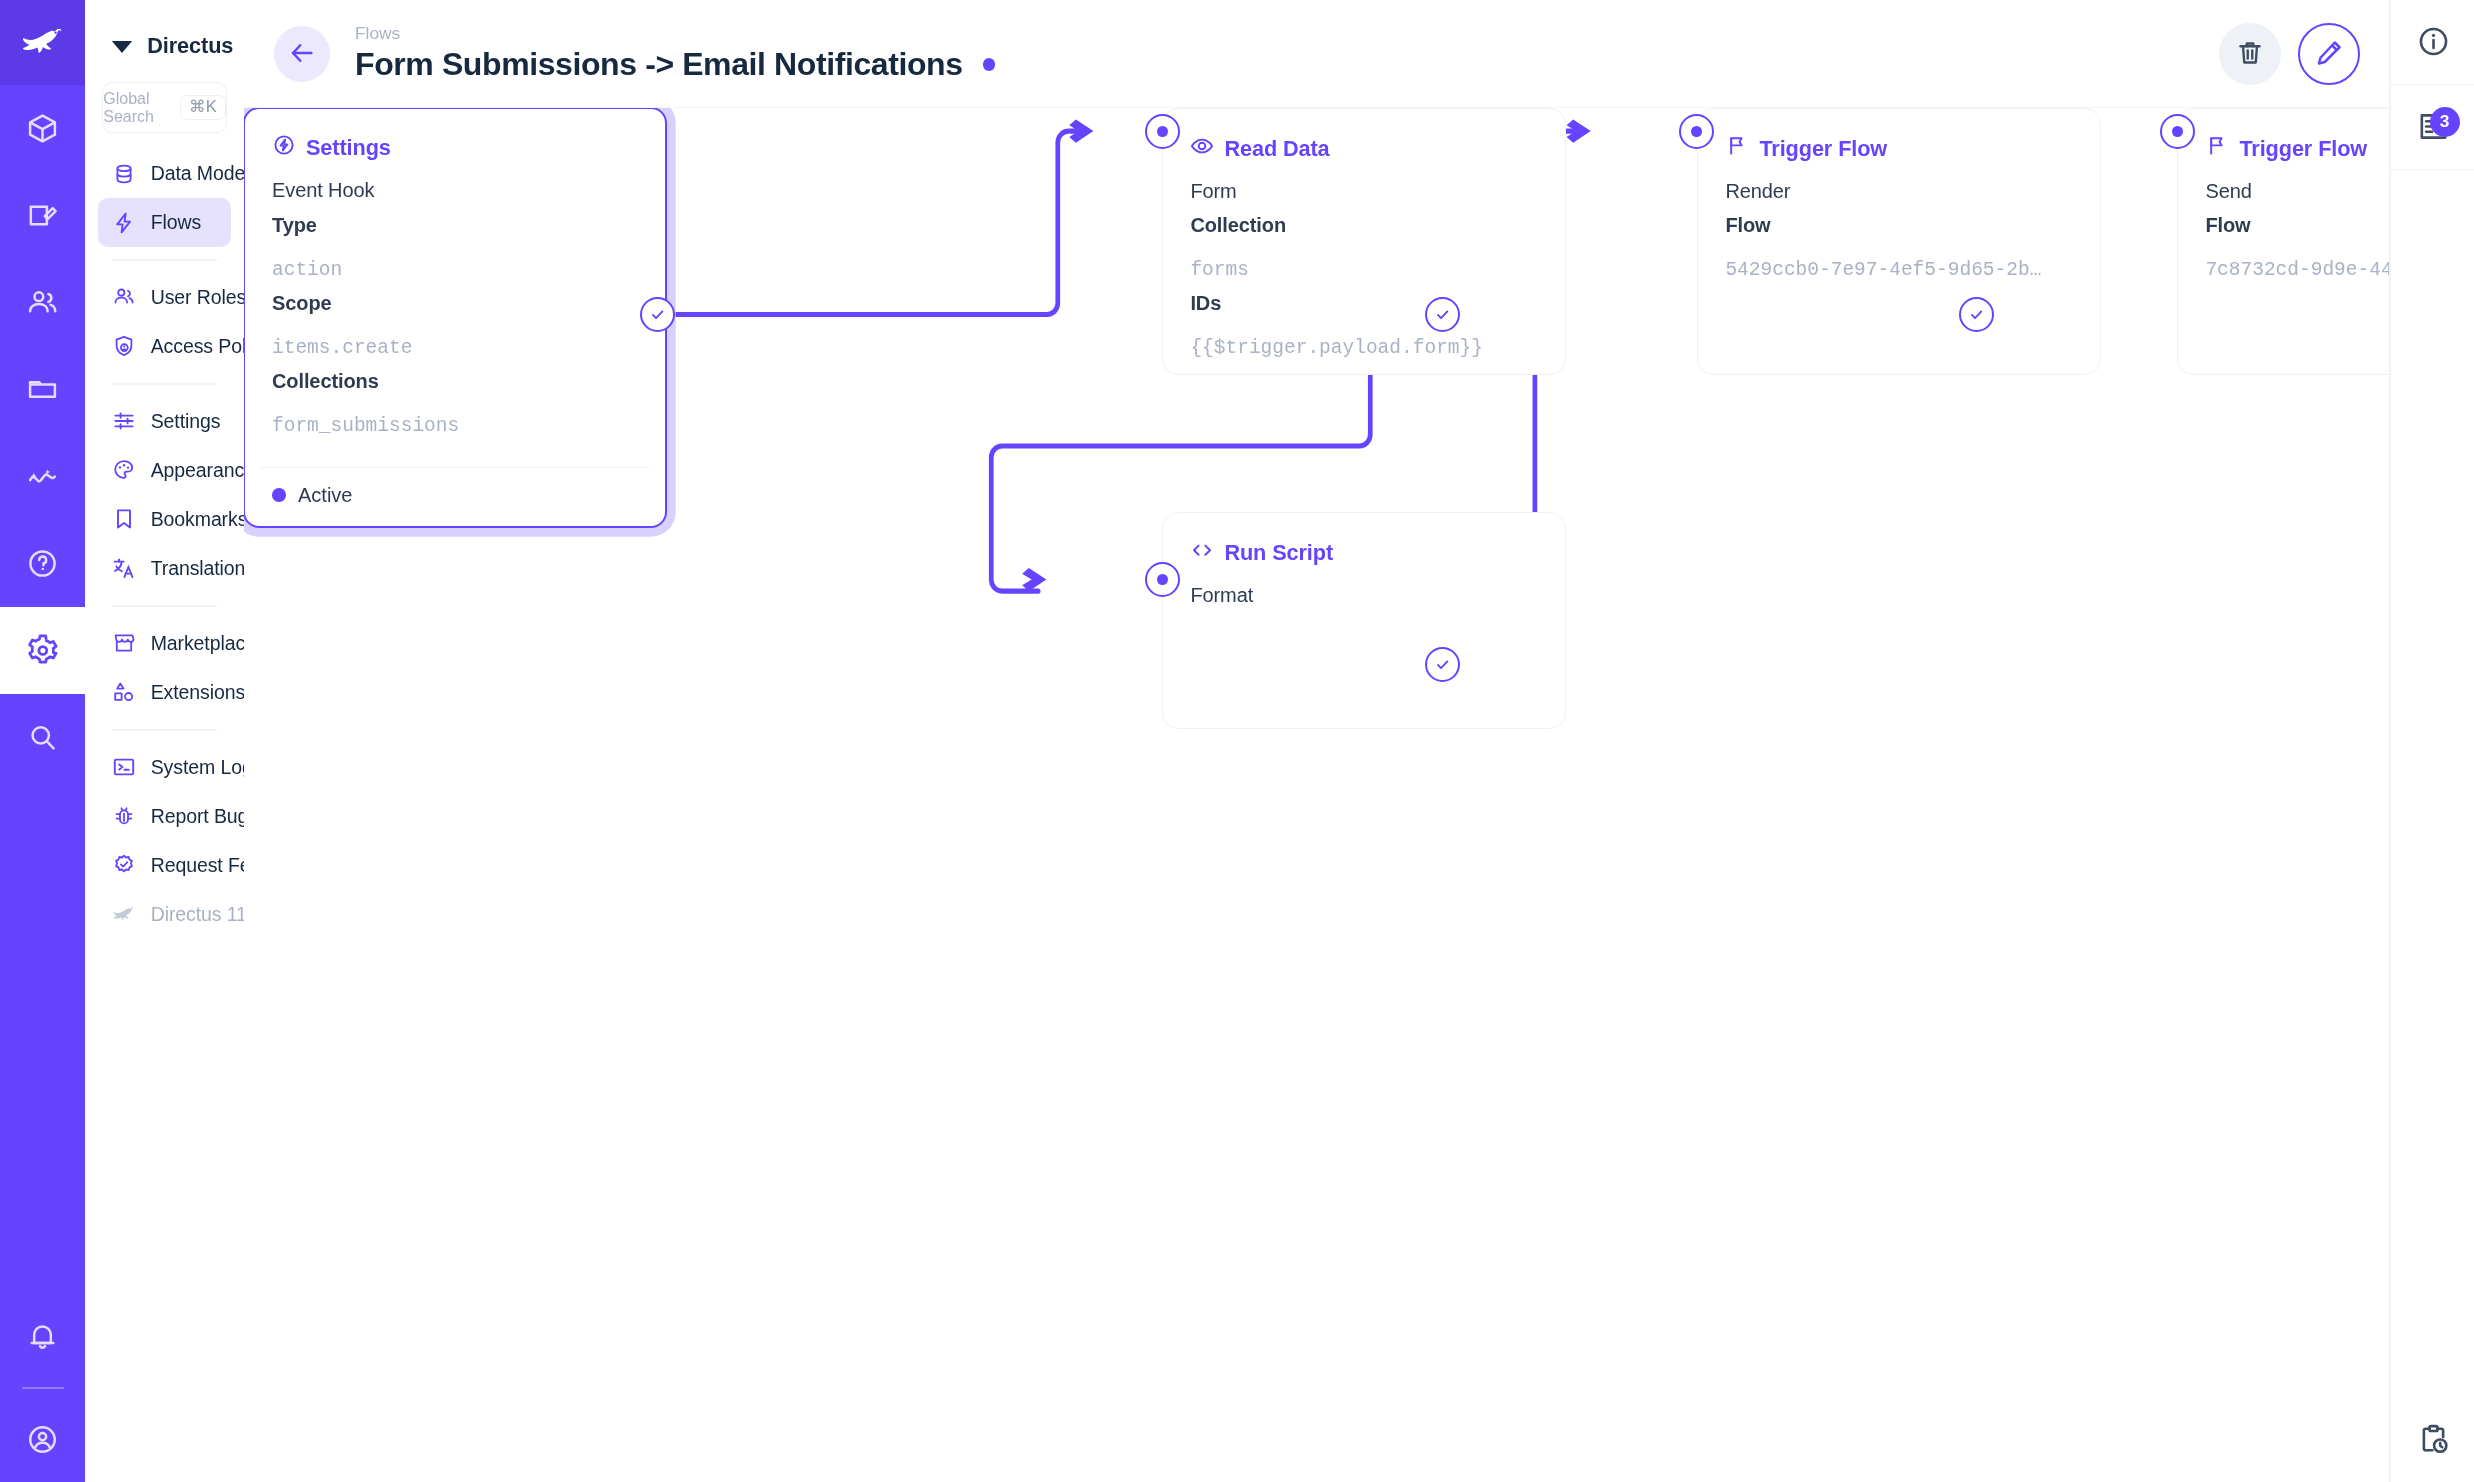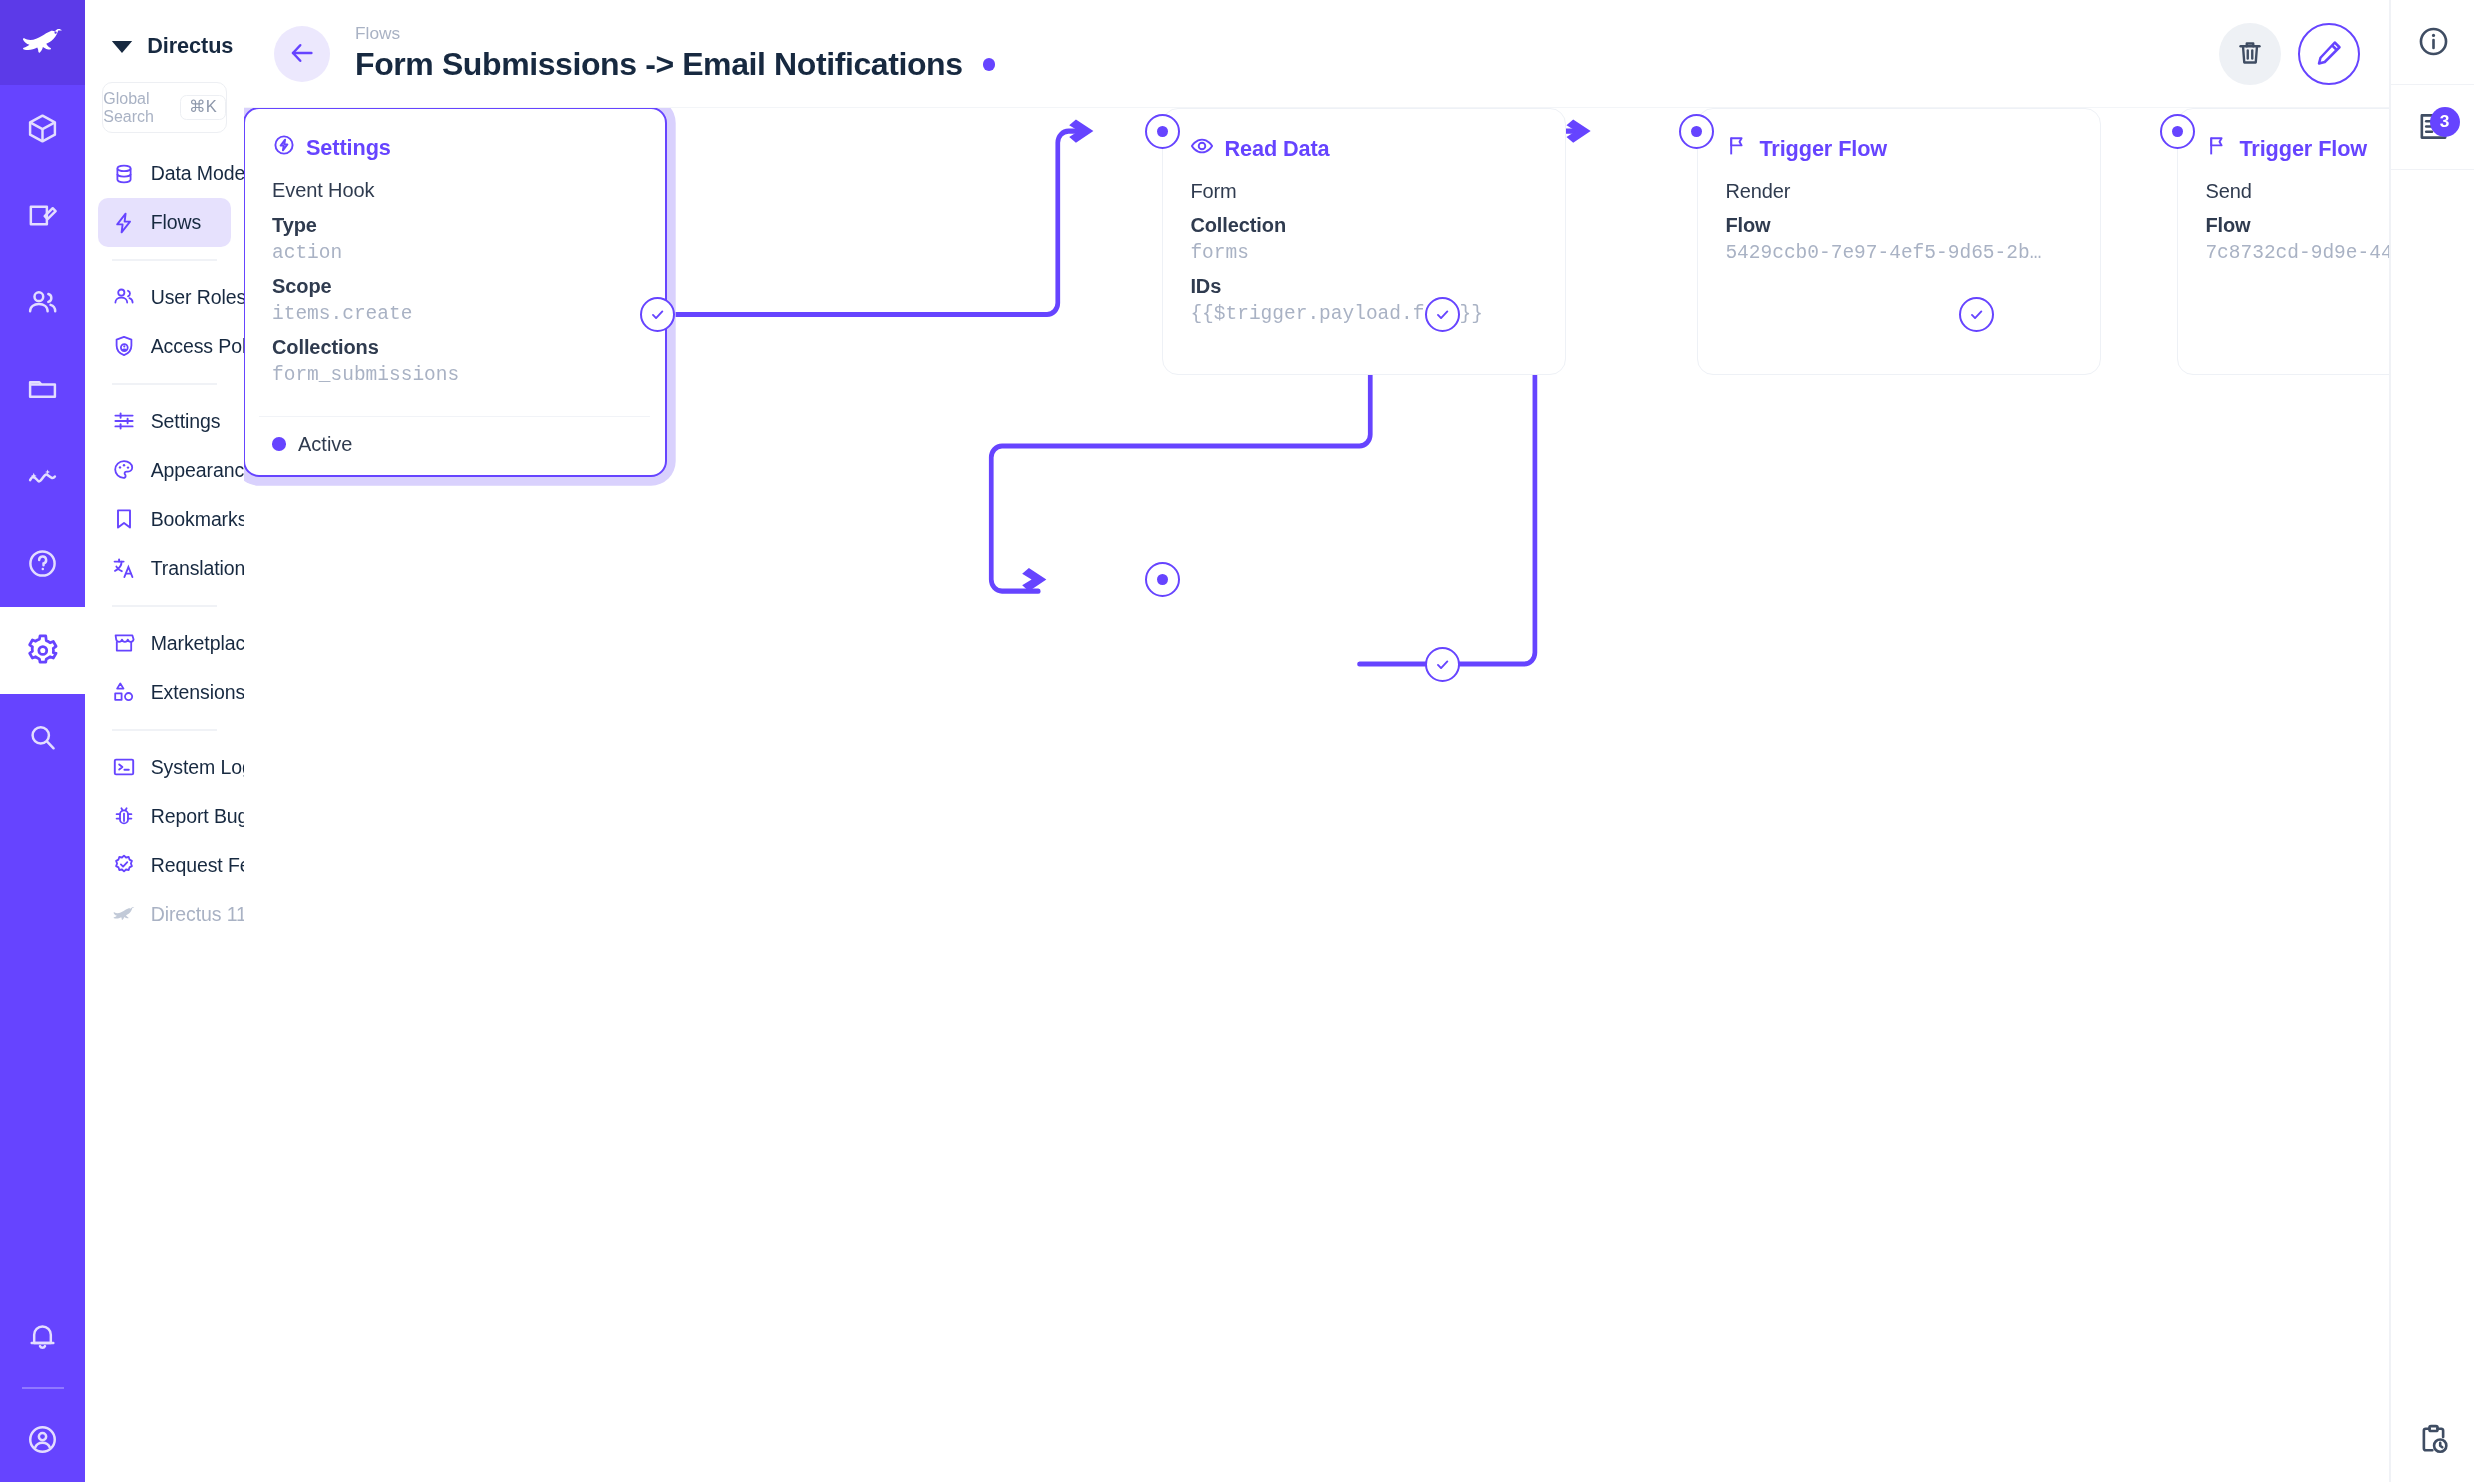--- a/index.html
+++ b/index.html
@@ -118,21 +118,21 @@
   .node-head {
     display: flex; align-items: center; gap: 10px;
     padding: 24.5px 27.4px 0 27.4px;
     font-size: 21.7px; font-weight: 700; color: #6644ff; letter-spacing: -0.1px;
   }
   .node-body { padding: 16px 27.4px 0 27.4px; }
   .field-title { font-size: 20px; color: #2f3b4f; margin-bottom: 11.6px; letter-spacing: -0.1px; }
   .field-key { font-size: 20px; font-weight: 700; color: #2f3b4f; margin-top: 11px; letter-spacing: -0.1px; }
   .field-val {
     font-family: "Liberation Mono", monospace;
-    font-size: 19.5px; color: #a9b2c4; margin-top: 5px;
+    font-size: 19.5px; color: #a9b2c4; margin-top: 22px;
     white-space: nowrap; overflow: hidden;
   }
   .node-foot {
     border-top: 1.4px solid #f1f3f7; margin: 0 14.4px; padding: 16px 13px 19px 13px;
     display: flex; align-items: center; gap: 12.3px;
   }
   .status-dot { width: 13.7px; height: 13.7px; border-radius: 50%; background: #6644ff; }
   .status-txt { font-size: 20px; color: #2f3b4f; }
 
   
@@ -579,20 +579,34 @@
       </div>
       <div class="port" style="left:901px; top:5.8px;">
           <span class="inner"></span>
         </div>
       <div class="port resolve" style="left:1181px; top:189px;">
         <svg width="17.3" height="17.3" viewBox="0 0 24 24" fill="none" stroke="#6644ff" stroke-width="2.6" stroke-linecap="round" stroke-linejoin="round">
             <path d="m5.5 12.4 4.3 4.4 8.7-9.2"></path>
           </svg>
       </div>
 
+      <div class="node" style="left:918px; top:404px; width:404px; height:217px;">
+        <div class="node-head">
+          <span>
+            <svg width="24" height="24" viewBox="0 0 24 24" fill="none" stroke="#6644ff" stroke-width="2" stroke-linecap="round" stroke-linejoin="round">
+              <path d="m8.6 7.6-4.6 4.6 4.6 4.6"></path>
+                <path d="m15.4 7.6 4.6 4.6-4.6 4.6"></path>
+            </svg>
+          </span>
+          <span>Run Script</span>
+        </div>
+        <div class="node-body">
+          <div class="field-title">Format</div>
+        </div>
+      </div>
       <div class="port" style="left:901px; top:454px;">
           <span class="inner"></span>
         </div>
       <div class="port resolve" style="left:1181px; top:539px;">
         <svg width="17.3" height="17.3" viewBox="0 0 24 24" fill="none" stroke="#6644ff" stroke-width="2.6" stroke-linecap="round" stroke-linejoin="round">
             <path d="m5.5 12.4 4.3 4.4 8.7-9.2"></path>
           </svg>
       </div>
 
       <div class="node" style="left:1453px; top:0px; width:404px; height:267px;">

